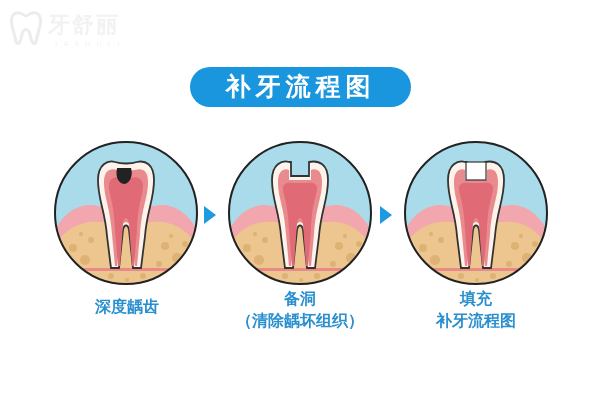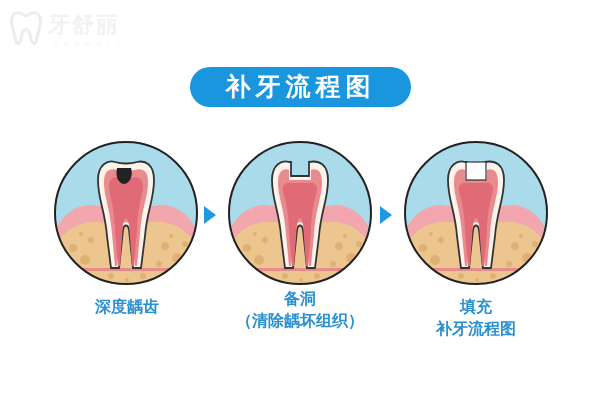--- a/index.html
+++ b/index.html
@@ -137,16 +137,16 @@
   </svg>
 </div>
 
 <div class="caption" style="left:47px;top:296px">
   <div>深度龋齿</div>
 </div>
 <div class="caption" style="left:220px;top:288px">
   <div>备洞</div>
   <div>（清除龋坏组织）</div>
 </div>
-<div class="caption" style="left:396px;top:296px">
+<div class="caption" style="left:396px;top:288px">
   <div>填充</div>
   <div>补牙流程图</div>
 </div>
 
 </body></html>

